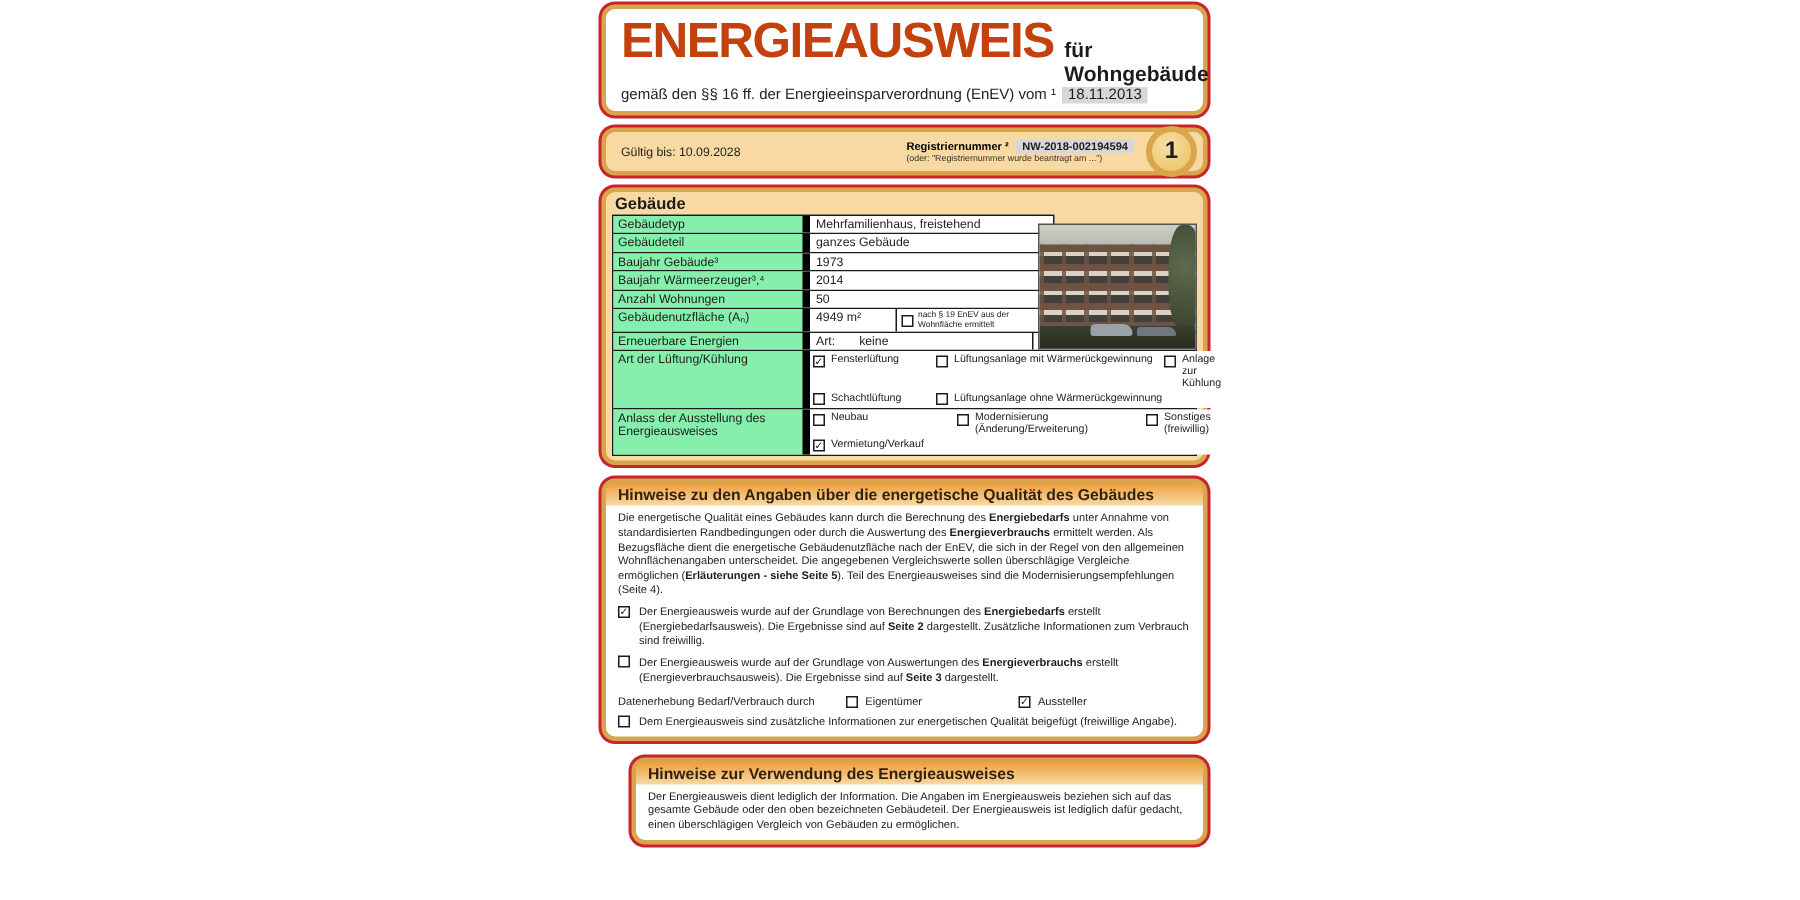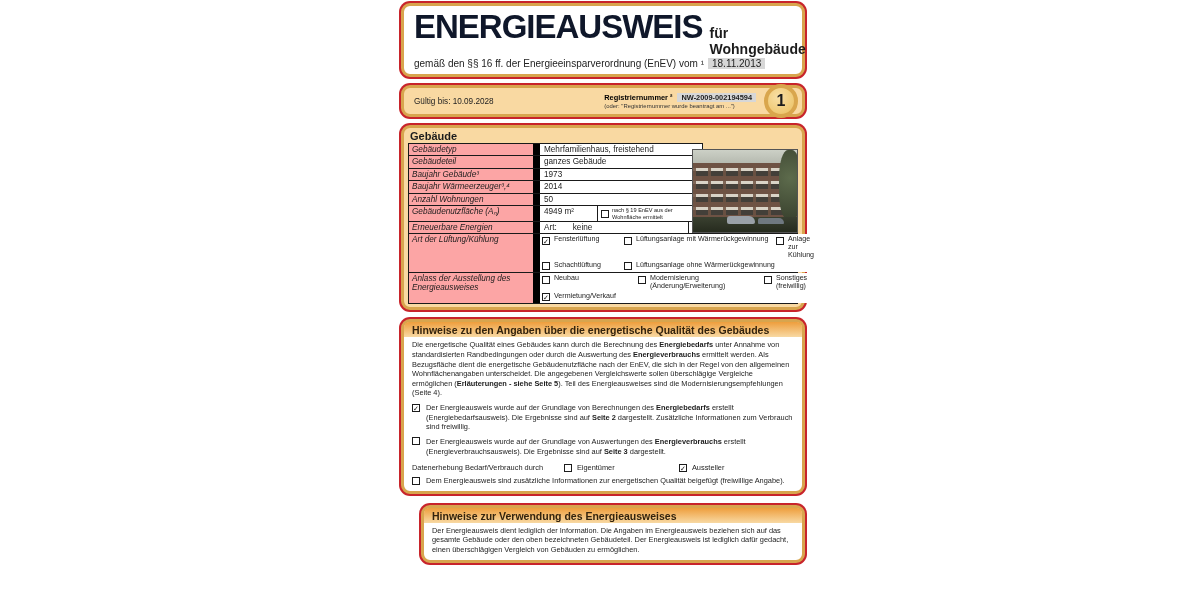--- a/index.html
+++ b/index.html
@@ -6,21 +6,21 @@
   html,body { width:1200px; height:600px; background:#ffffff; font-family:"Liberation Sans", sans-serif; }
   #stage { position:relative; width:1200px; height:600px; overflow:hidden; background:#fff; }
   #doc { position:absolute; left:401px; top:3px; width:404px; }
 
   .box { position:relative; border:3px solid #d8a54e; box-shadow:0 0 0 2px #c8242b; border-radius:9px; background:#f9d9a2; }
   .box.white { background:#ffffff; }
 
   
   #title-box { padding:3px 10px 5px 10px; margin-bottom:8px; }
   .title-row { display:flex; align-items:baseline; }
-  .main-title { font-size:33px; font-weight:bold; letter-spacing:-1px; color:#0f172a; line-height:36px; }
+  .main-title { font-size:33px; font-weight:bold; letter-spacing:-1px; color:#c2410c; line-height:36px; }
   .sub-title { font-size:14px; font-weight:bold; margin-left:7px; color:#1c1c1c; }
   .law-line { font-size:10px; color:#222; margin-top:1px; display:flex; align-items:center; gap:4px; }
   .chip { background:#d7d7d7; padding:0 4px; display:inline-block; color:#1c1c1c; }
 
   
   #valid-box { height:32px; margin-bottom:8px; display:flex; align-items:center; padding:0 46px 0 10px; }
   .valid-left { flex:1; font-size:8.2px; color:#222; }
   .reg-block { text-align:left; }
   .reg-line1 { font-size:7.4px; font-weight:bold; display:flex; gap:5px; align-items:center;justify-content:flex-end; }
   .reg-line2 { font-size:5.9px; color:#333; margin-top:1px; }
@@ -29,21 +29,21 @@
     display:flex; align-items:center; justify-content:center; font-size:16px; font-weight:bold; color:#1c1c1c; }
 
   
   #bldg-box { padding:2px 4px 3px 4px; margin-bottom:9px; min-height:180px; }
   .section-title { font-size:11px; font-weight:bold; color:#1c1c1c; padding:0 0 1px 2px; }
   .btable { border:1px solid #1a1a1a; background:#fff; }
   .btable.narrow { width:295px; }
   .btable.full { width:100%; margin-top:-1px; }
   .trow { display:grid; grid-template-columns:131px 1fr; border-bottom:1px solid #1a1a1a; }
   .trow:last-child { border-bottom:none; }
-  .lcell { background:#fca5a5; border-right:7px solid #000000; padding:1px 3px; font-size:8.2px; color:#1c1c1c; line-height:1.1;font-style:italic; }
+  .lcell { background:#86efac; border-right:5px solid #000000; padding:1px 3px; font-size:8.2px; color:#1c1c1c; line-height:1.1; }
   .vcell { background:#fff; padding:1px 4px; font-size:8.2px; color:#1c1c1c; line-height:1.15; }
   .split { display:grid; grid-template-columns:58px 1fr; padding:0; }
   .split .v1 { padding:1px 4px; border-right:1px solid #1a1a1a; }
   .split .v2 { padding:1px 3px; display:flex; align-items:center; gap:3px; font-size:5.6px; }
   .ren-split { display:grid; grid-template-columns:148px 1fr; padding:0; }
   .ren-split .r1 { padding:1px 4px; display:flex; gap:16px; }
   .ren-split .r2 { padding:1px 4px; border-left:1px solid #1a1a1a; }
   .optgrid { display:grid; grid-template-columns:82px 152px 1fr; row-gap:2px; padding:2px 2px; font-size:7.1px; }
   .optgrid2 { display:grid; grid-template-columns:96px 126px 1fr; row-gap:2px; padding:2px 2px; font-size:7.1px; }
   .opt { display:flex; gap:4px; align-items:flex-start; line-height:1.1; }
@@ -92,21 +92,21 @@
         <span>gemäß den §§ 16 ff. der Energieeinsparverordnung (EnEV) vom ¹</span>
         <span class="chip">18.11.2013</span>
       </div>
     </div>
 
     <div class="box" id="valid-box">
       <span class="valid-left">Gültig bis: 10.09.2028</span>
       <div class="reg-block">
         <div class="reg-line1">
           <span>Registriernummer ²</span>
-          <span class="chip">NW-2009-002194594</span>
+          <span class="chip">NW-2018-002194594</span>
         </div>
         <div class="reg-line2">(oder: "Registriernummer wurde beantragt am ...")</div>
       </div>
       <div id="page-circle">1</div>
     </div>
 
     <div class="box" id="bldg-box">
       <div class="section-title">Gebäude</div>
 
       <div class="btable narrow">

